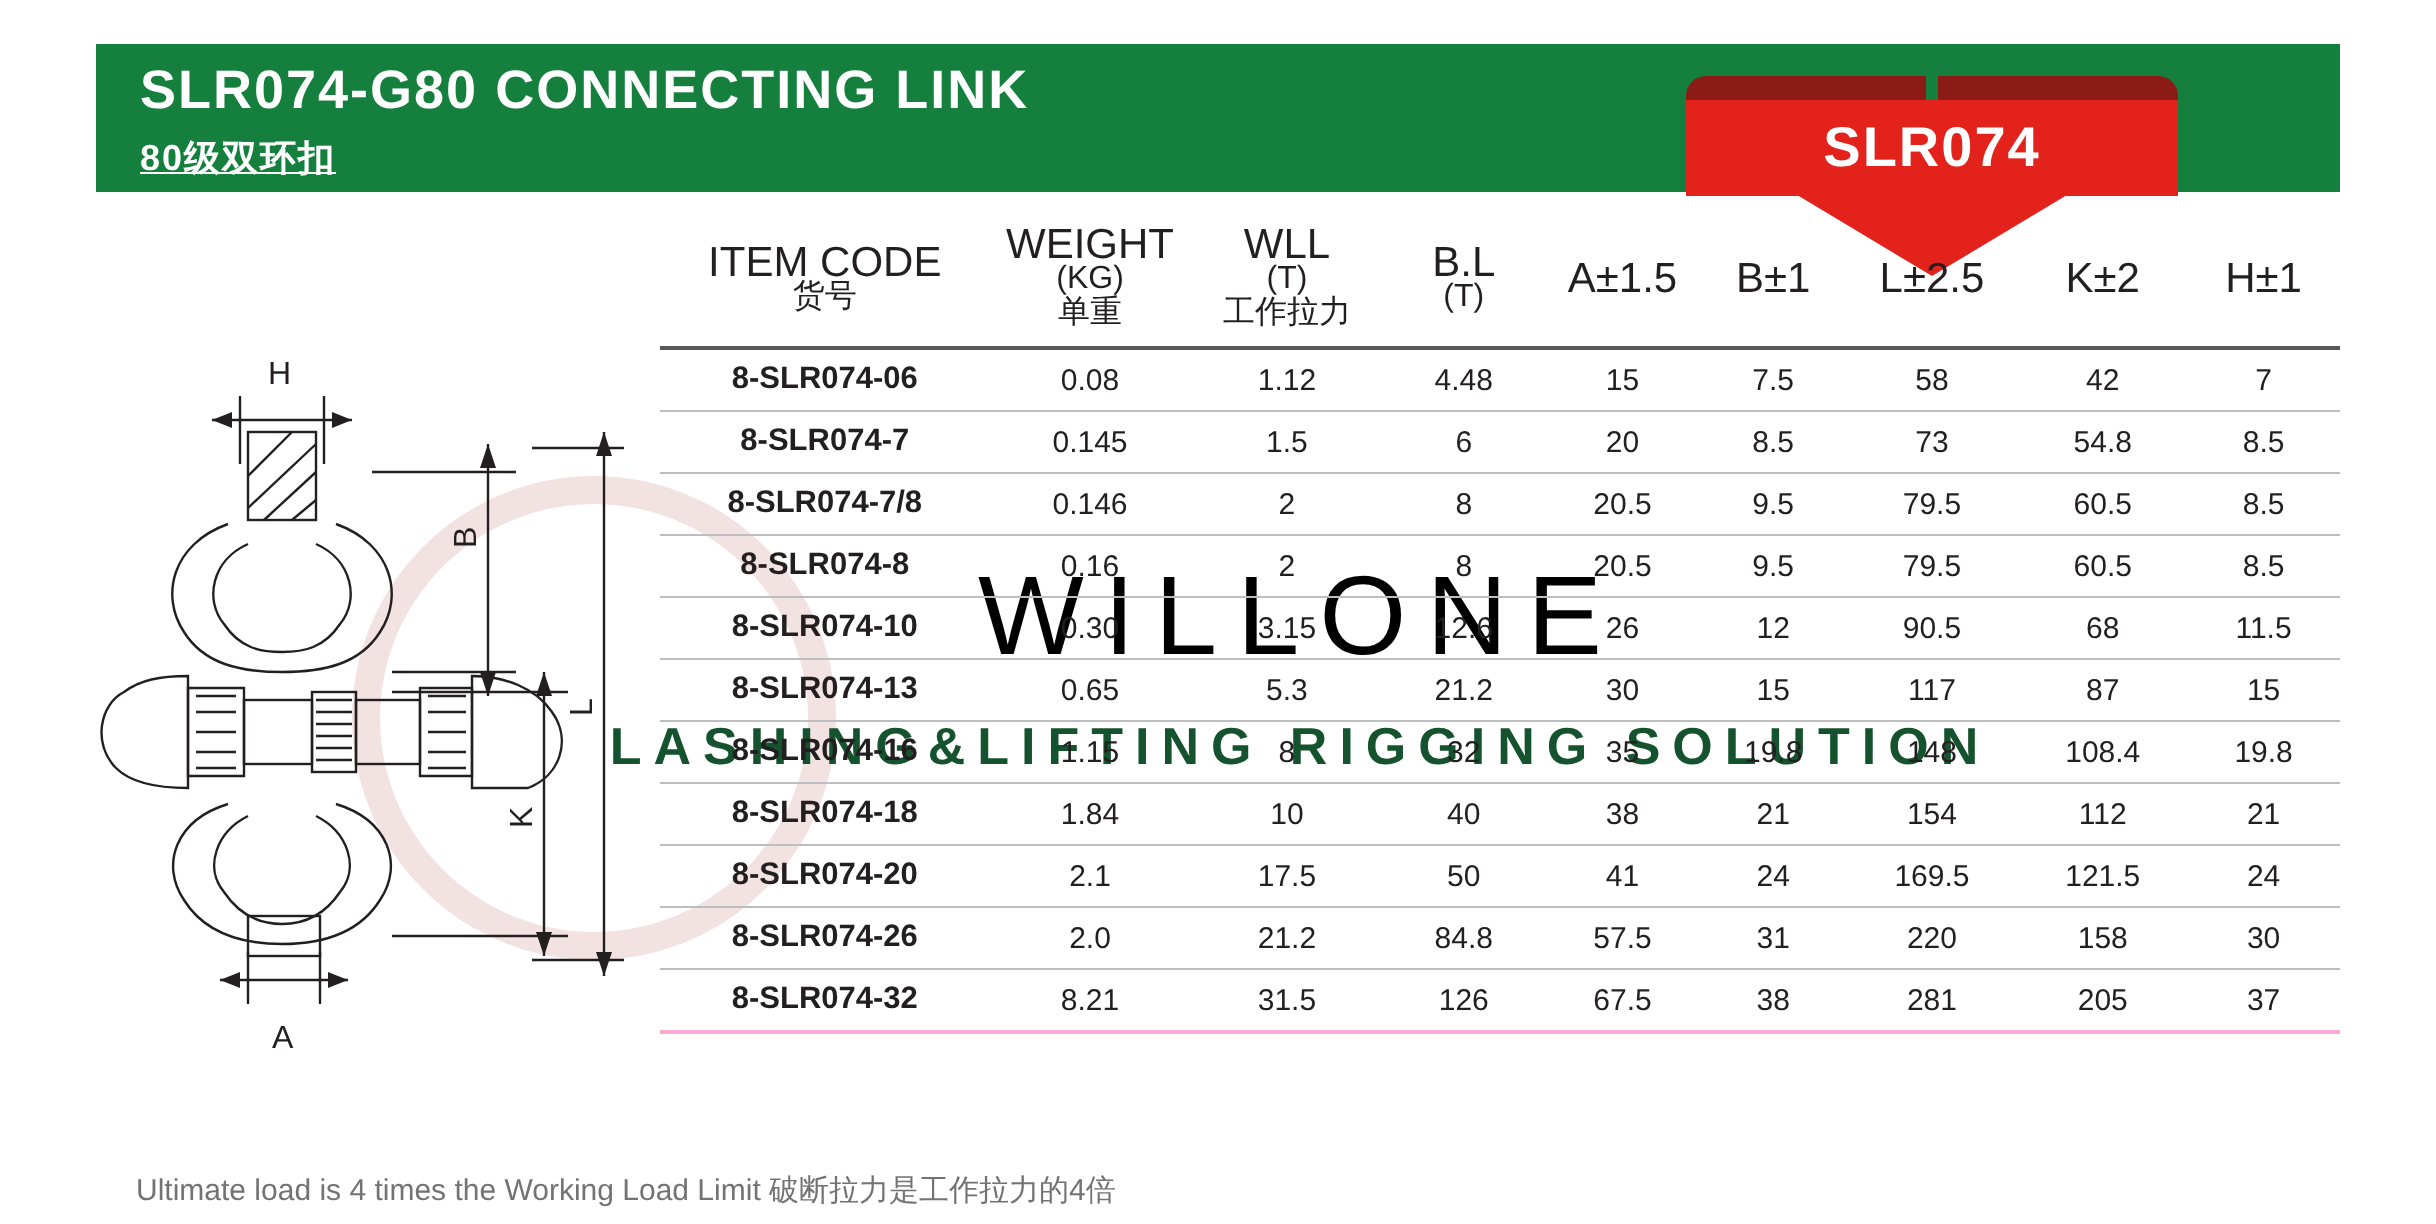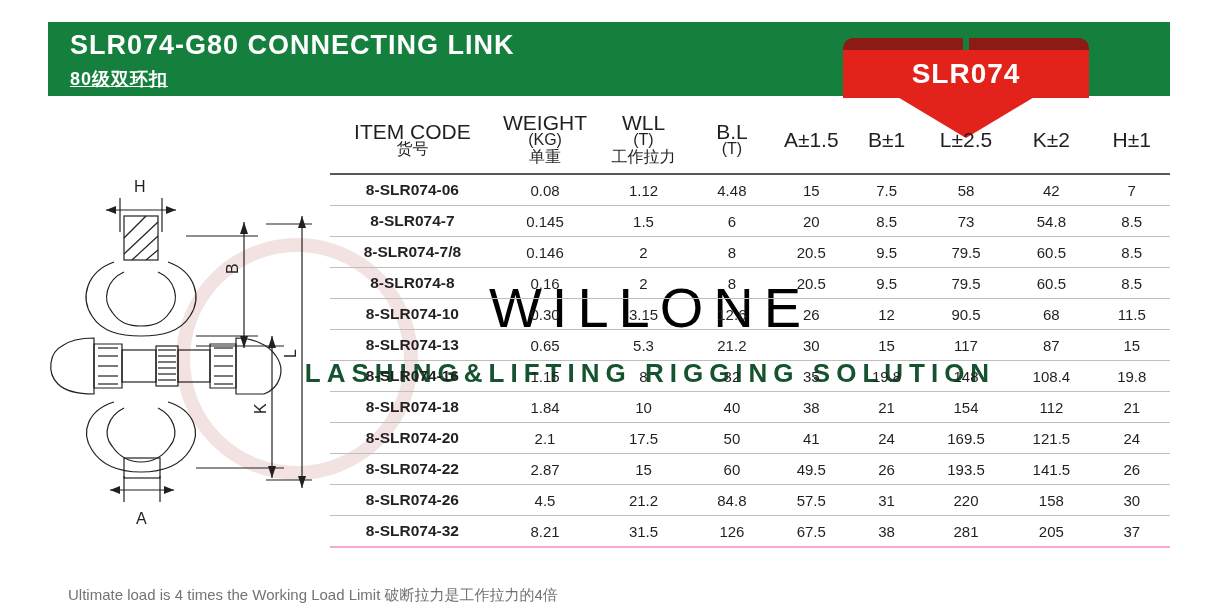--- a/index.html
+++ b/index.html
@@ -357,33 +357,22 @@
           <td>2.1</td>
           <td>17.5</td>
           <td>50</td>
           <td>41</td>
           <td>24</td>
           <td>169.5</td>
           <td>121.5</td>
           <td>24</td>
         </tr>
     <tr>
-          <td>8-SLR074-22</td>
-          <td>2.87</td>
-          <td>15</td>
-          <td>60</td>
-          <td>49.5</td>
-          <td>26</td>
-          <td>193.5</td>
-          <td>141.5</td>
-          <td>26</td>
-        </tr>
-    <tr>
           <td>8-SLR074-26</td>
-          <td>4.5</td>
+          <td>2.0</td>
           <td>21.2</td>
           <td>84.8</td>
           <td>57.5</td>
           <td>31</td>
           <td>220</td>
           <td>158</td>
           <td>30</td>
         </tr>
     <tr>
           <td>8-SLR074-32</td>

